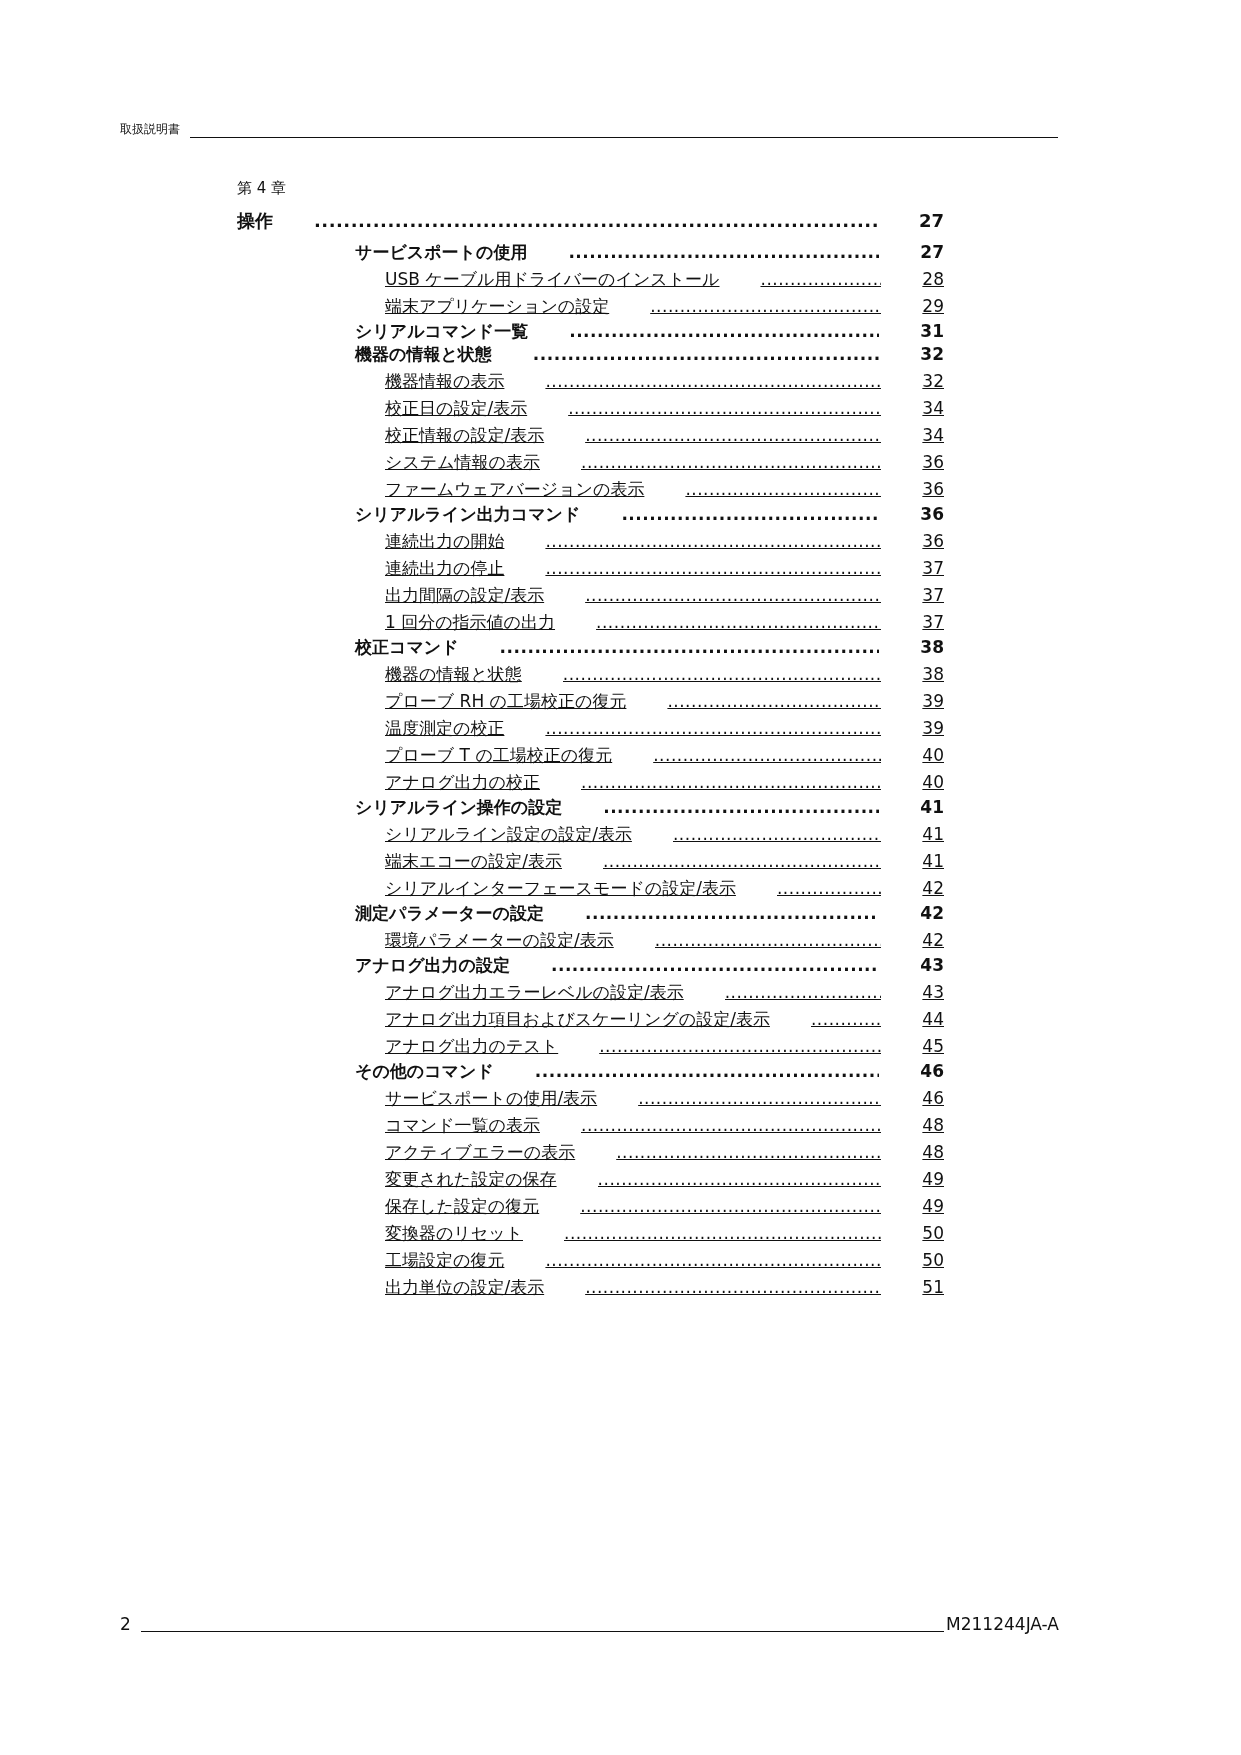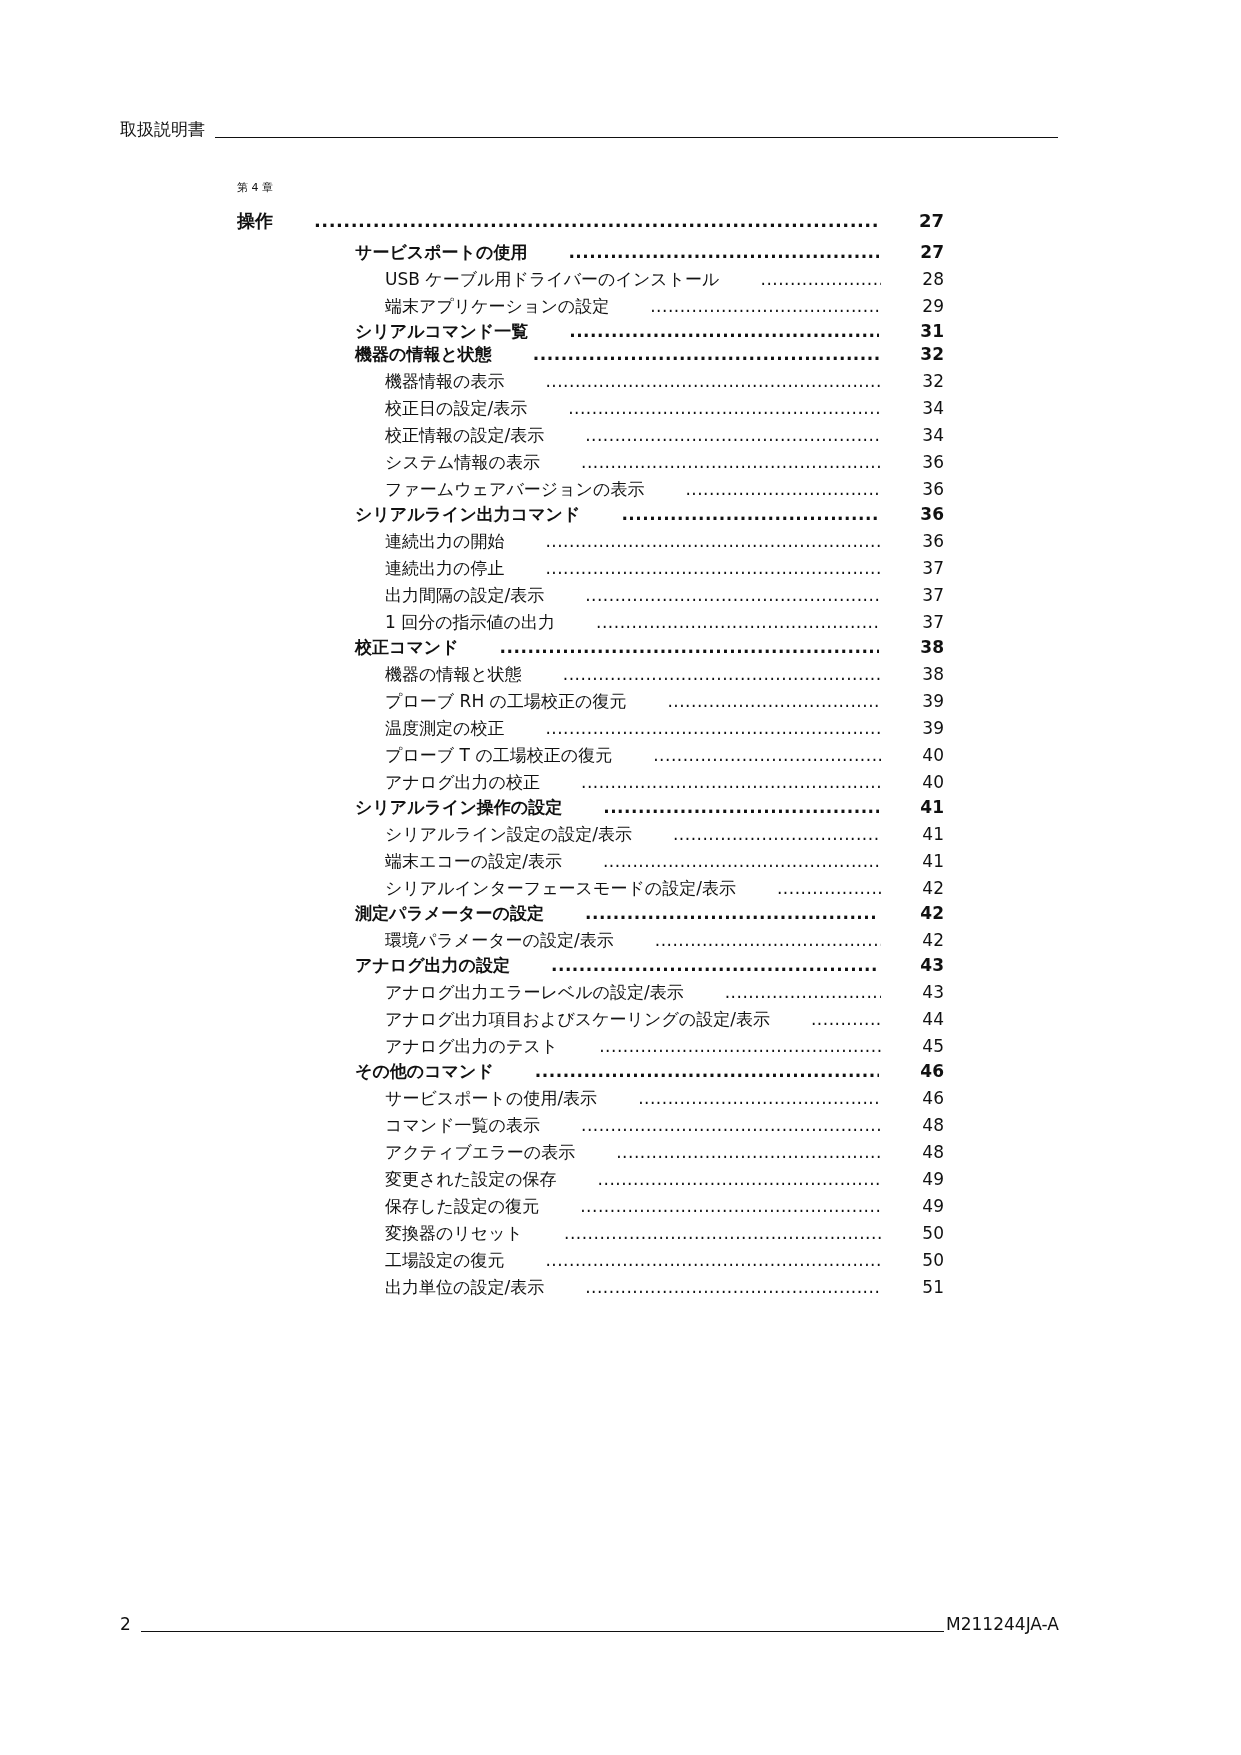--- a/index.html
+++ b/index.html
@@ -5,46 +5,46 @@
     html, body { margin: 0; padding: 0; background: #ffffff; }
     body {
       width: 1241px; height: 1755px; position: relative; overflow: hidden;
       font-family: "DejaVu Sans", "Liberation Sans", sans-serif;
       color: #111111;
     }
     .page-header {
       position: absolute; left: 120px; top: 118px; width: 938px;
       display: flex; align-items: flex-end;
     }
-    .page-header .title { font-size: 17px; line-height: 22px; white-space: nowrap; }
+    .page-header .title { font-size: 12px; line-height: 22px; white-space: nowrap; }
     .page-header .rule {
       flex: 1; height: 0; border-bottom: 1.5px solid #111; margin-left: 10px; margin-bottom: 2px;
     }
     .chapter-label {
-      position: absolute; left: 237px; top: 178px; font-size: 11px; line-height: 20px;
+      position: absolute; left: 237px; top: 178px; font-size: 15px; line-height: 20px;
     }
     .toc {
       position: absolute; left: 237px; top: 209px; width: 707px;
     }
     .toc-row {
       display: flex; align-items: baseline; white-space: nowrap; overflow: hidden; gap: 40px;
     }
     .toc-row .label { flex: 0 0 auto; }
     .toc-row .leader {
       flex: 1 1 auto; overflow: hidden; white-space: nowrap; margin: 0 1px;
       letter-spacing: 0.5px;
     }
     .toc-row .leader::after {
       content: "................................................................................................................................................................................";
     }
     .toc-row .page { flex: 0 0 auto; }
     .lvl0 { font-weight: bold; font-size: 18px; line-height: 24px; height: 24px; }
     .lvl1 { font-weight: bold; font-size: 17px; line-height: 23px; height: 23px; padding-left: 118px; }
     .lvl1.first { margin-top: 8px; }
-    .lvl2 { font-weight: normal; font-size: 17px; line-height: 27px; height: 27px; padding-left: 148px; margin-top: 0; }
+    .lvl2 { font-weight: normal; font-size: 17px; line-height: 27px; height: 27px; padding-left: 148px; margin-top: 0; text-decoration: underline; }
     .lvl1 + .lvl2 { margin-top: 2px; }
     .page-footer {
       position: absolute; left: 120px; top: 1613px; width: 939px;
       display: flex; align-items: flex-end;
     }
     .page-footer .num { font-size: 17px; line-height: 22px; }
     .page-footer .rule {
       flex: 1; height: 0; border-bottom: 1.5px solid #111; margin: 0 2px 3px 10px;
     }
     .page-footer .doc-id { font-size: 17px; line-height: 22px; }

